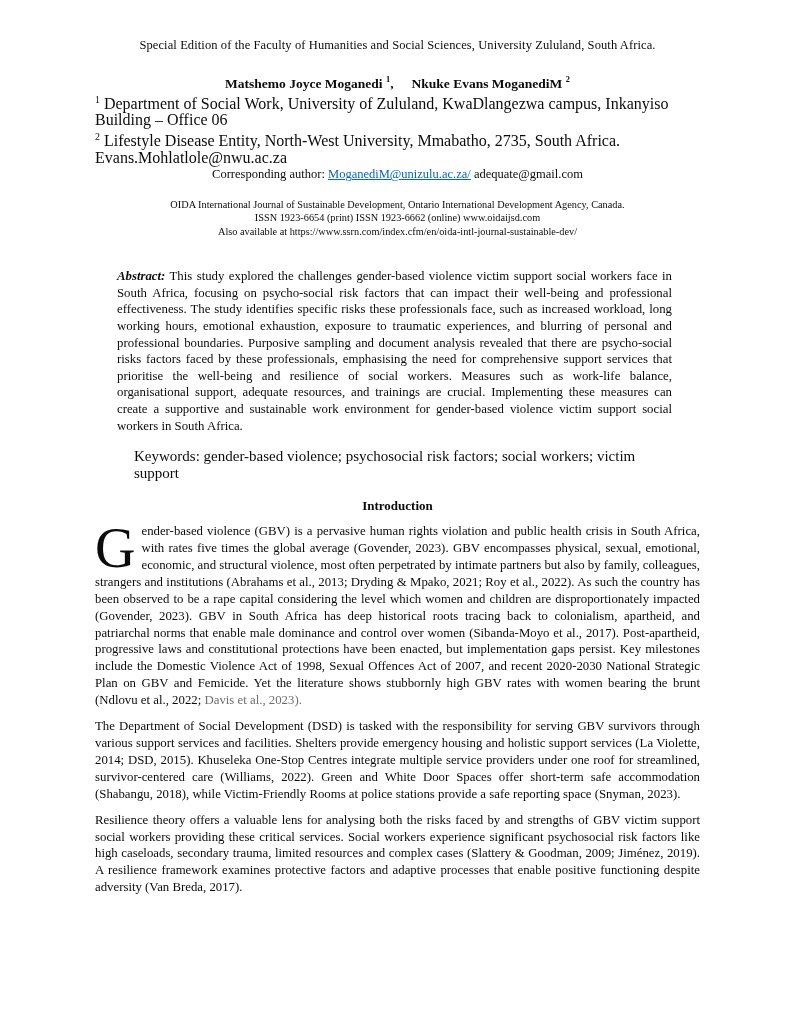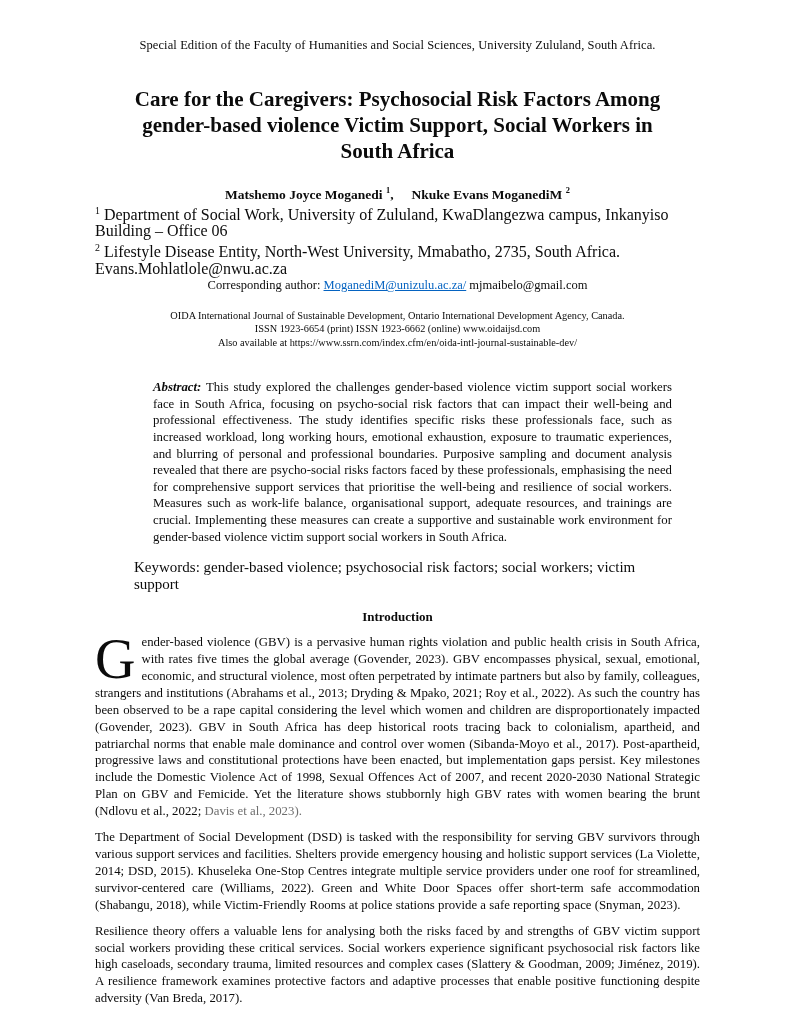--- a/index.html
+++ b/index.html
@@ -51,21 +51,21 @@
     text-decoration: underline;
     cursor: pointer;
   }
   .imprint-block {
     margin-top: 15px;
     text-align: center;
     font-size: 10.3px;
     line-height: 13.5px;
   }
   .abstract-block {
-    margin: 30px 28px 0 58px;
+    margin: 30px 28px 0 22px;
     text-align: justify;
     font-size: 12.8px;
     line-height: 16.6px;
   }
   .abstract-label { font-style: italic; font-weight: bold; }
   .keywords-line {
     margin: 14px 28px 0 39px;
     font-size: 15px;
   }
   .section-heading {
@@ -88,36 +88,31 @@
   }
   .citation-muted { color: #6e6e6e; }
 </style>
 </head>
 <body>
 
 <div class="page">
 
   <div class="journal-header">Special Edition of the Faculty of Humanities and Social Sciences, University Zululand, South Africa.</div>
 
-  <div class="paper-title">
-    <div>Care for the Caregivers: Psychosocial Risk Factors Among</div>
-    <div>gender-based violence Victim Support, Social Workers in</div>
-    <div>South Africa</div>
-  </div>
 
   <div class="authors-line">
     <span>Matshemo Joyce Moganedi</span> <sup>1</sup><span>,</span><span class="author-sep"></span><span>Nkuke Evans MoganediM</span> <sup>2</sup>
   </div>
 
   <div class="affiliation-line"><sup>1</sup><span> Department of Social Work, University of Zululand, KwaDlangezwa campus, Inkanyiso Building – Office 06</span></div>
 
   <div class="affiliation-line"><sup>2</sup><span> Lifestyle Disease Entity, North-West University, Mmabatho, 2735, South Africa. Evans.Mohlatlole@nwu.ac.za</span></div>
 
   <div class="corresponding-line">
-    <span>Corresponding author: </span><a class="email-link">MoganediM@unizulu.ac.za/</a><span> mjmaibelo@gmail.com</span>
+    <span>Corresponding author: </span><a class="email-link">MoganediM@unizulu.ac.za/</a><span> adequate@gmail.com</span>
   </div>
 
   <div class="imprint-block">
     <div>OIDA International Journal of Sustainable Development, Ontario International Development Agency, Canada.</div>
     <div>ISSN 1923-6654 (print) ISSN 1923-6662 (online) www.oidaijsd.com</div>
     <div>Also available at https://www.ssrn.com/index.cfm/en/oida-intl-journal-sustainable-dev/</div>
   </div>
 
   <div class="abstract-block">
     <span class="abstract-label">Abstract:</span><span> This study explored the challenges gender-based violence victim support social workers face in South Africa, focusing on psycho-social risk factors that can impact their well-being and professional effectiveness. The study identifies specific risks these professionals face, such as increased workload, long working hours, emotional exhaustion, exposure to traumatic experiences, and blurring of personal and professional boundaries. Purposive sampling and document analysis revealed that there are psycho-social risks factors faced by these professionals, emphasising the need for comprehensive support services that prioritise the well-being and resilience of social workers. Measures such as work-life balance, organisational support, adequate resources, and trainings are crucial. Implementing these measures can create a supportive and sustainable work environment for gender-based violence victim support social workers in South Africa.</span>

